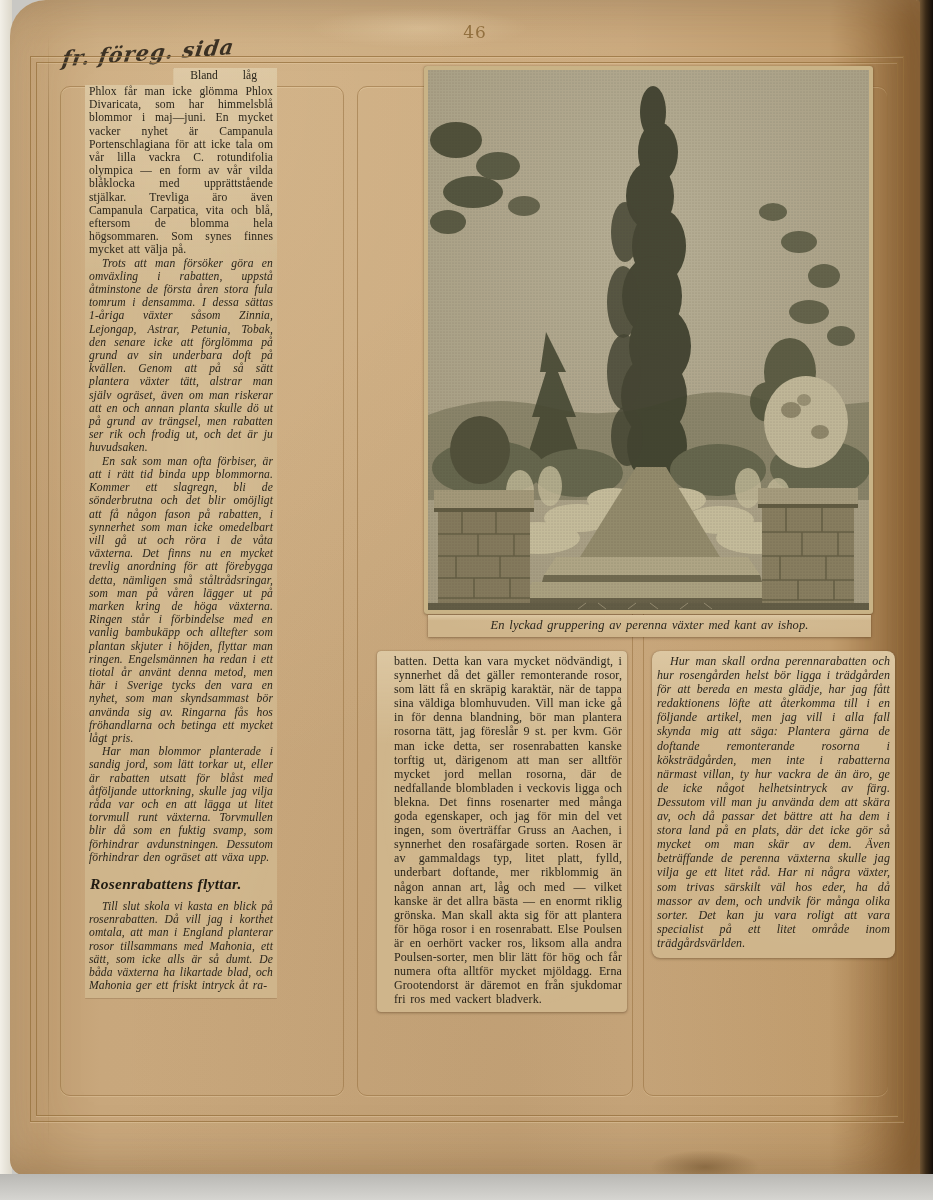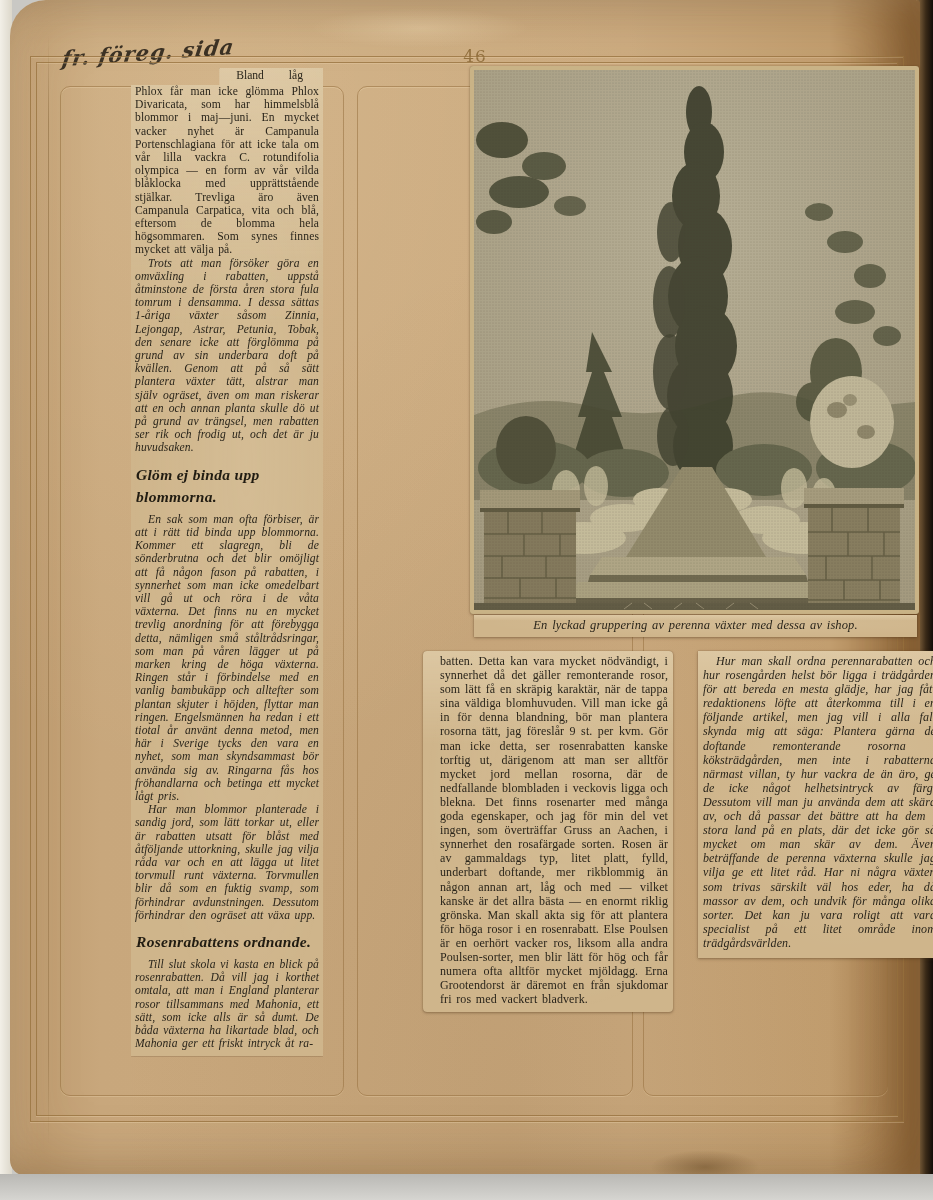--- a/index.html
+++ b/index.html
@@ -41,49 +41,48 @@
   .frame-a{left:20px;top:56px;width:872px;height:1064px;}
   .frame-b{left:26px;top:62px;width:860px;height:1052px;}
   .panel{position:absolute;top:86px;height:1008px;border:1px solid rgba(150,112,62,.55);
     border-radius:10px;
     box-shadow:0 1px 0 rgba(255,236,200,.22), inset 0 1px 0 rgba(255,236,200,.22);}
   .panel-left{left:50px;width:282px;}
   .panel-middle{left:347px;width:274px;}
   .panel-right{left:633px;width:243px;}
   
   .page-number{position:absolute;left:405px;top:22px;width:120px;text-align:center;
-    font-family:"DejaVu Serif",serif;font-size:17px;color:#92703f;letter-spacing:1px;margin-top:24px;}
+    font-family:"DejaVu Serif",serif;font-size:17px;color:#92703f;letter-spacing:1px;}
   .handwriting{position:absolute;left:52px;top:40px;
     font-family:"DejaVu Serif",serif;font-style:italic;font-weight:bold;
     font-size:21px;color:#3b3124;letter-spacing:1px;
     transform:rotate(-4deg) skewX(-12deg);}
   
   .clip{
     position:absolute;
     background:
       linear-gradient(180deg, rgba(255,246,222,.28), rgba(255,246,222,0) 26%),
       radial-gradient(ellipse at 60% 40%, rgba(255,250,230,.10), transparent 70%),
       #cfb58b;
     color:#2a251b;
     box-shadow:0 1px 3px rgba(70,45,20,.40), 0 0 1px rgba(70,45,20,.45);
-    margin-left:46px;
   }
   .clip p{margin:0;text-align:justify;letter-spacing:.1px;word-spacing:1.5px;}
   .clip-left{left:75px;top:68px;width:184px;padding:0 4px 6px 4px;
     font-size:11.6px;line-height:13.2px;
     clip-path:polygon(46% 0, 100% 0, 100% 100%, 0 100%, 0 17px, 46% 17px);}
   .lead-strip{height:17px;padding-left:55%;word-spacing:22px;white-space:nowrap;
     font-size:11.6px;line-height:16px;}
   .indent{text-indent:13px;font-style:italic;}
   .clip h2{font-size:15.5px;line-height:22px;margin:9px 0 5px 1px;
     font-style:italic;font-weight:bold;color:#211c12;letter-spacing:.3px;}
   .clip-middle{left:367px;top:651px;width:228px;padding:3px 5px 6px 17px;
     font-size:12px;line-height:14.1px;border-radius:4px;}
   .clip-right{left:642px;top:651px;width:233px;padding:3px 5px 8px 5px;
-    font-size:12px;line-height:14.1px;border-radius:0;}
+    font-size:12px;line-height:14.1px;border-radius:8px;}
   .clip-caption{left:418px;top:615px;width:443px;padding:3px 0 4px 0;
     font-size:12.5px;font-style:italic;text-align:center;letter-spacing:.4px;word-spacing:2px;}
   .clip-caption p{text-align:center;}
   .clip-photo{left:414px;top:66px;width:449px;height:548px;padding:4px;box-sizing:border-box;
     background:#c9b386;border-radius:3px;}
   .clip-photo svg{display:block;}
 </style>
 </head>
 <body>
 
@@ -99,24 +98,23 @@
   <div class="frame frame-a"></div>
   <div class="frame frame-b"></div>
   <div class="panel panel-left"></div>
   <div class="panel panel-middle"></div>
   <div class="panel panel-right"></div>
 
   <div class="clip clip-left">
     <div class="lead-strip">Bland låg</div>
     <p>Phlox får man icke glömma Phlox Divaricata, som har himmelsblå blommor i maj—juni. En mycket vacker nyhet är Campanula Portenschlagiana för att icke tala om vår lilla vackra C. rotundifolia olympica — en form av vår vilda blåklocka med upprättstående stjälkar. Trevliga äro även Campanula Carpatica, vita och blå, eftersom de blomma hela högsommaren. Som synes finnes mycket att välja på.</p>
     <p class="indent">Trots att man försöker göra en omväxling i rabatten, uppstå åtminstone de första åren stora fula tomrum i densamma. I dessa sättas 1-åriga växter såsom Zinnia, Lejongap, Astrar, Petunia, Tobak, den senare icke att förglömma på grund av sin underbara doft på kvällen. Genom att på så sätt plantera växter tätt, alstrar man själv ogräset, även om man riskerar att en och annan planta skulle dö ut på grund av trängsel, men rabatten ser rik och frodig ut, och det är ju huvudsaken.</p>
-    <h2>Glöm ej binda upp blommorna.</h2>
     <p class="indent">En sak som man ofta förbiser, är att i rätt tid binda upp blommorna. Kommer ett slagregn, bli de sönderbrutna och det blir omöjligt att få någon fason på rabatten, i synnerhet som man icke omedelbart vill gå ut och röra i de våta växterna. Det finns nu en mycket trevlig anordning för att förebygga detta, nämligen små ståltrådsringar, som man på våren lägger ut på marken kring de höga växterna. Ringen står i förbindelse med en vanlig bambukäpp och alltefter som plantan skjuter i höjden, flyttar man ringen. Engelsmännen ha redan i ett tiotal år använt denna metod, men här i Sverige tycks den vara en nyhet, som man skyndsammast bör använda sig av. Ringarna fås hos fröhandlarna och betinga ett mycket lågt pris.</p>
     <p class="indent">Har man blommor planterade i sandig jord, som lätt torkar ut, eller är rabatten utsatt för blåst med åtföljande uttorkning, skulle jag vilja råda var och en att lägga ut litet torvmull runt växterna. Torvmullen blir då som en fuktig svamp, som förhindrar avdunstningen. Dessutom förhindrar den ogräset att växa upp.</p>
-    <h2>Rosenrabattens ordnande.</h2>
+    <h2>Rosenrabattens flyttar.</h2>
     <p class="indent">Till slut skola vi kasta en blick på rosenrabatten. Då vill jag i korthet omtala, att man i England planterar rosor tillsammans med Mahonia, ett sätt, som icke alls är så dumt. De båda växterna ha likartade blad, och Mahonia ger ett friskt intryck åt ra-</p>
   </div>
 
   <div class="clip clip-photo">
     <svg width="441" height="540" viewBox="0 0 441 540">
       <defs>
         <pattern id="ht" width="3" height="3" patternUnits="userSpaceOnUse">
           <circle cx="1" cy="1" r="0.55" fill="#2e2a20" opacity="0.55"></circle>
         </pattern>
         <radialGradient id="skyg" cx="50%" cy="30%" r="80%">
@@ -247,21 +245,21 @@
         <line x1="252" y1="539" x2="260" y2="533"></line>
           <line x1="276" y1="533" x2="284" y2="539"></line>
       </g>
 
       <rect width="441" height="540" fill="url(#ht)" opacity="0.5"></rect>
       <rect width="441" height="540" fill="#8a7a58" opacity="0.08"></rect>
     </svg>
   </div>
 
   <div class="clip clip-caption">
-    <p>En lyckad gruppering av perenna växter med dessa av ishop.</p>
+    <p>En lyckad gruppering av perenna växter med kant av ishop.</p>
   </div>
 
   <div class="clip clip-middle">
     <p>batten. Detta kan vara mycket nödvändigt, i synnerhet då det gäller remonterande rosor, som lätt få en skräpig karaktär, när de tappa sina väldiga blomhuvuden. Vill man icke gå in för denna blandning, bör man plantera rosorna tätt, jag föreslår 9 st. per kvm. Gör man icke detta, ser rosenrabatten kanske torftig ut, därigenom att man ser alltför mycket jord mellan rosorna, där de nedfallande blombladen i veckovis ligga och blekna. Det finns rosenarter med många goda egenskaper, och jag för min del vet ingen, som överträffar Gruss an Aachen, i synnerhet den rosafärgade sorten. Rosen är av gammaldags typ, litet platt, fylld, underbart doftande, mer rikblommig än någon annan art, låg och med — vilket kanske är det allra bästa — en enormt riklig grönska. Man skall akta sig för att plantera för höga rosor i en rosenrabatt. Else Poulsen är en oerhört vacker ros, liksom alla andra Poulsen-sorter, men blir lätt för hög och får numera ofta alltför mycket mjöldagg. Erna Grootendorst är däremot en från sjukdomar fri ros med vackert bladverk.</p>
   </div>
 
   <div class="clip clip-right">
     <p class="indent">Hur man skall ordna perennarabatten och hur rosengården helst bör ligga i trädgården för att bereda en mesta glädje, har jag fått redaktionens löfte att återkomma till i en följande artikel, men jag vill i alla fall skynda mig att säga: Plantera gärna de doftande remonterande rosorna i köksträdgården, men inte i rabatterna närmast villan, ty hur vackra de än äro, ge de icke något helhetsintryck av färg. Dessutom vill man ju använda dem att skära av, och då passar det bättre att ha dem i stora land på en plats, där det icke gör så mycket om man skär av dem. Även beträffande de perenna växterna skulle jag vilja ge ett litet råd. Har ni några växter, som trivas särskilt väl hos eder, ha då massor av dem, och undvik för många olika sorter. Det kan ju vara roligt att vara specialist på ett litet område inom trädgårdsvärlden.</p>
   </div>
 

